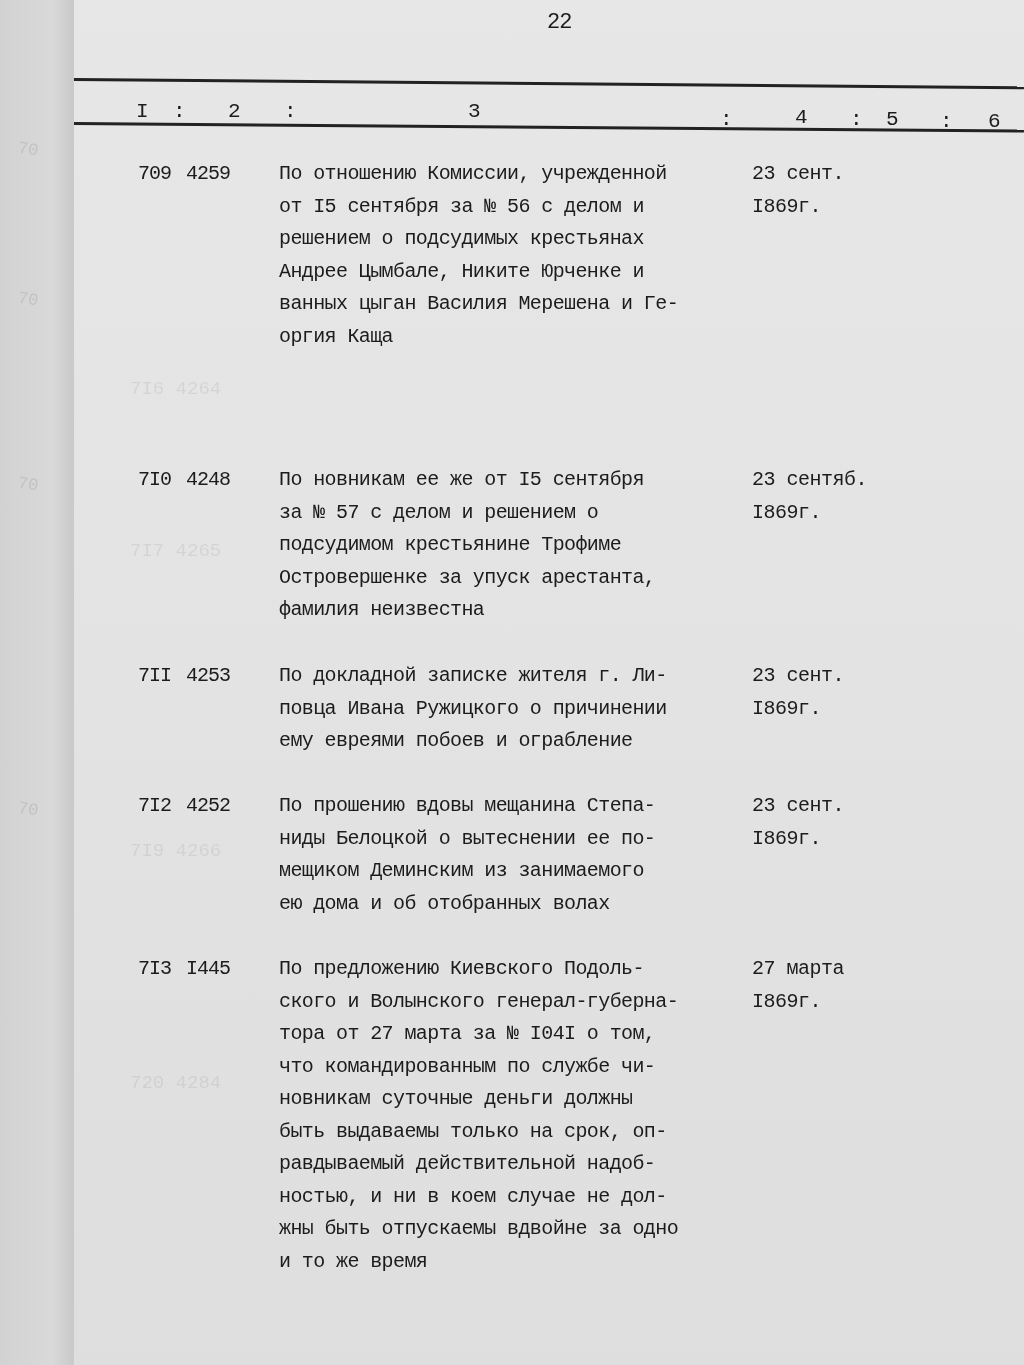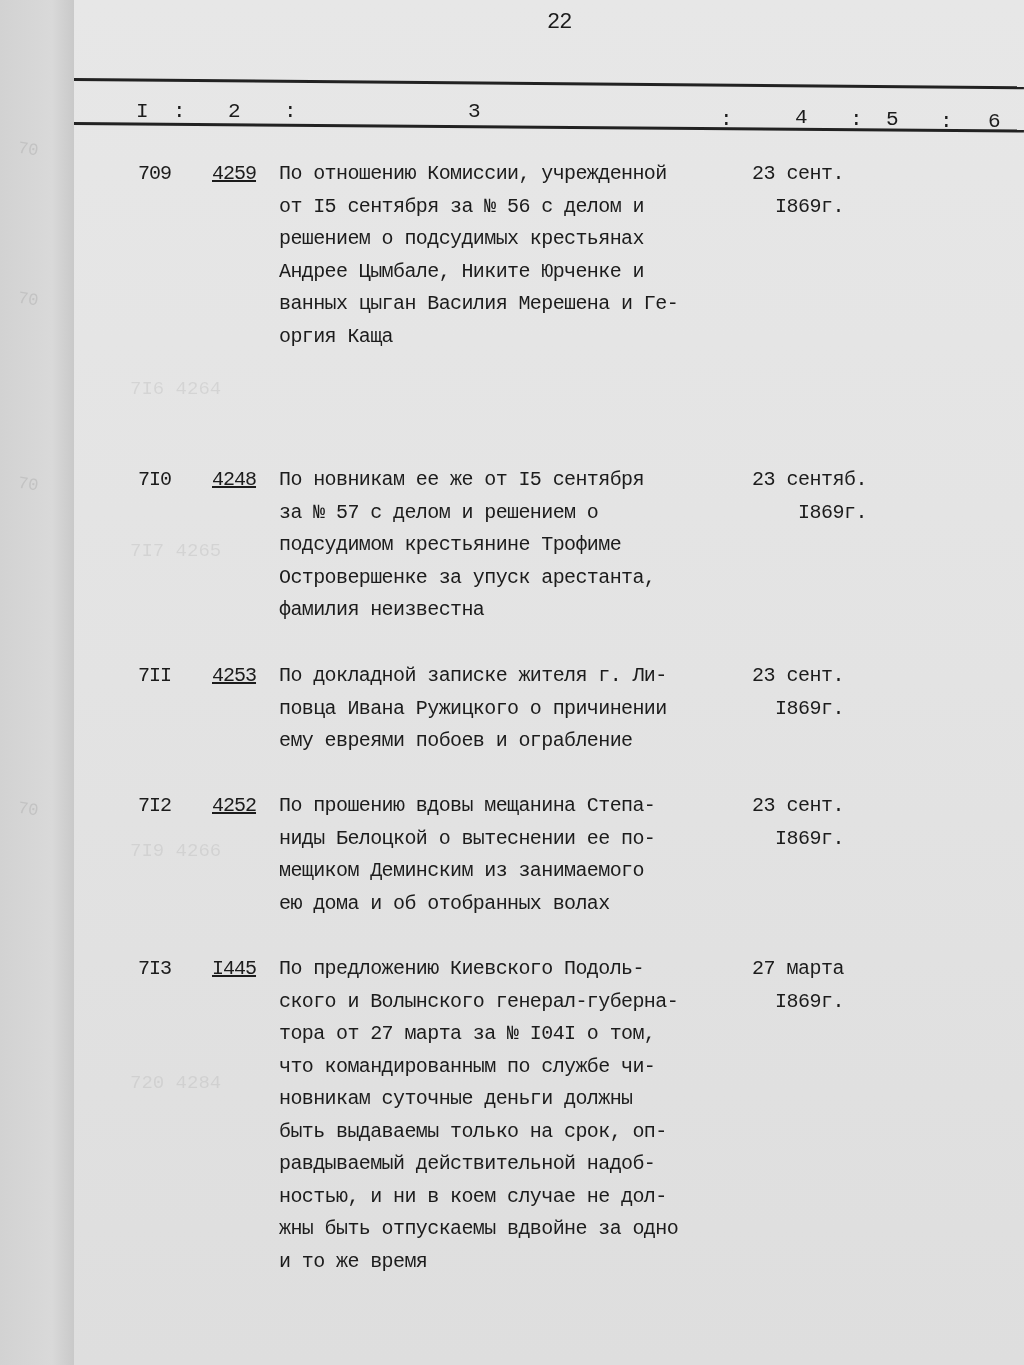--- a/index.html
+++ b/index.html
@@ -27,25 +27,25 @@
     }
     .rule { position: absolute; left: 74px; width: 950px; height: 3px; background: #222; }
     .rule-top { top: 78px; transform: rotate(0.5deg); transform-origin: left; }
     .rule-bottom { top: 122px; transform: rotate(0.45deg); transform-origin: left; }
     .col-header {
       position: absolute; top: 100px; left: 0; width: 1024px; height: 30px; font-size: 21px;
     }
     .col-header span { position: absolute; }
     .row { position: absolute; left: 0; width: 1024px; font-size: 20px; line-height: 32.5px; }
     .row .num { position: absolute; left: 131px; letter-spacing: -1px; margin-left: 7px; }
-    .row .code { position: absolute; left: 212px; letter-spacing: -1px; text-decoration: underline; }
+    .row .code { position: absolute; left: 186px; letter-spacing: -1px; }
     .row .desc { position: absolute; left: 279px; width: 470px; }
     .row .desc div { white-space: nowrap; letter-spacing: -0.6px; }
     .row .date { position: absolute; left: 752px; }
-    .row .date div { white-space: nowrap; letter-spacing: -0.5px; text-align: right; }
+    .row .date div { white-space: nowrap; letter-spacing: -0.5px; }
     .bleed { position: absolute; color: rgba(0,0,0,0.07); font-size: 19px; white-space: nowrap; }
   </style>
 </head>
 <body>
 
 <div class="prev-page">
   <span class="ghost" style="top:140px">70</span>
   <span class="ghost" style="top:290px">70</span>
   <span class="ghost" style="top:475px">70</span>
   <span class="ghost" style="top:800px">70</span>

